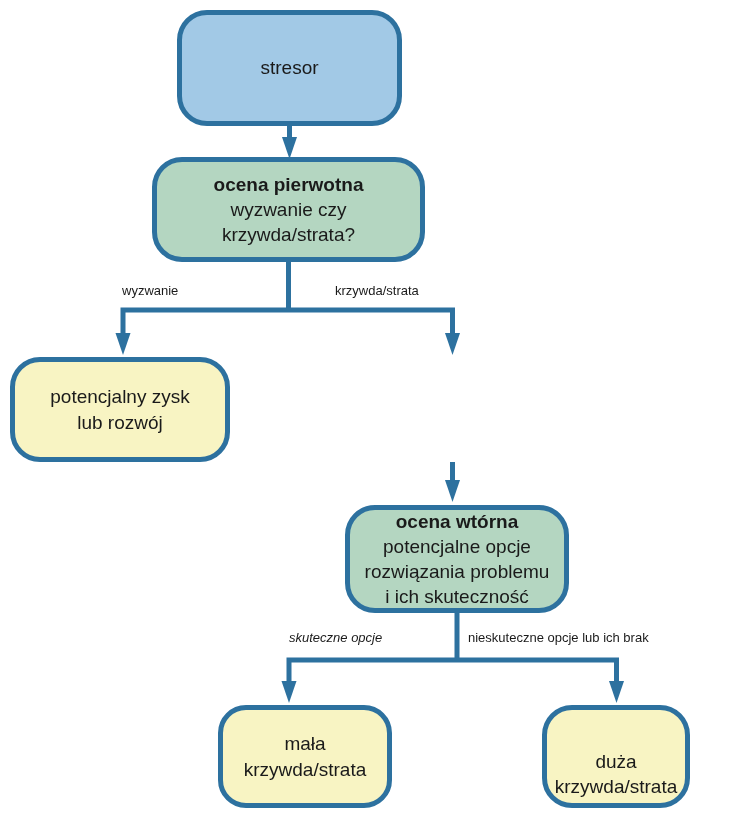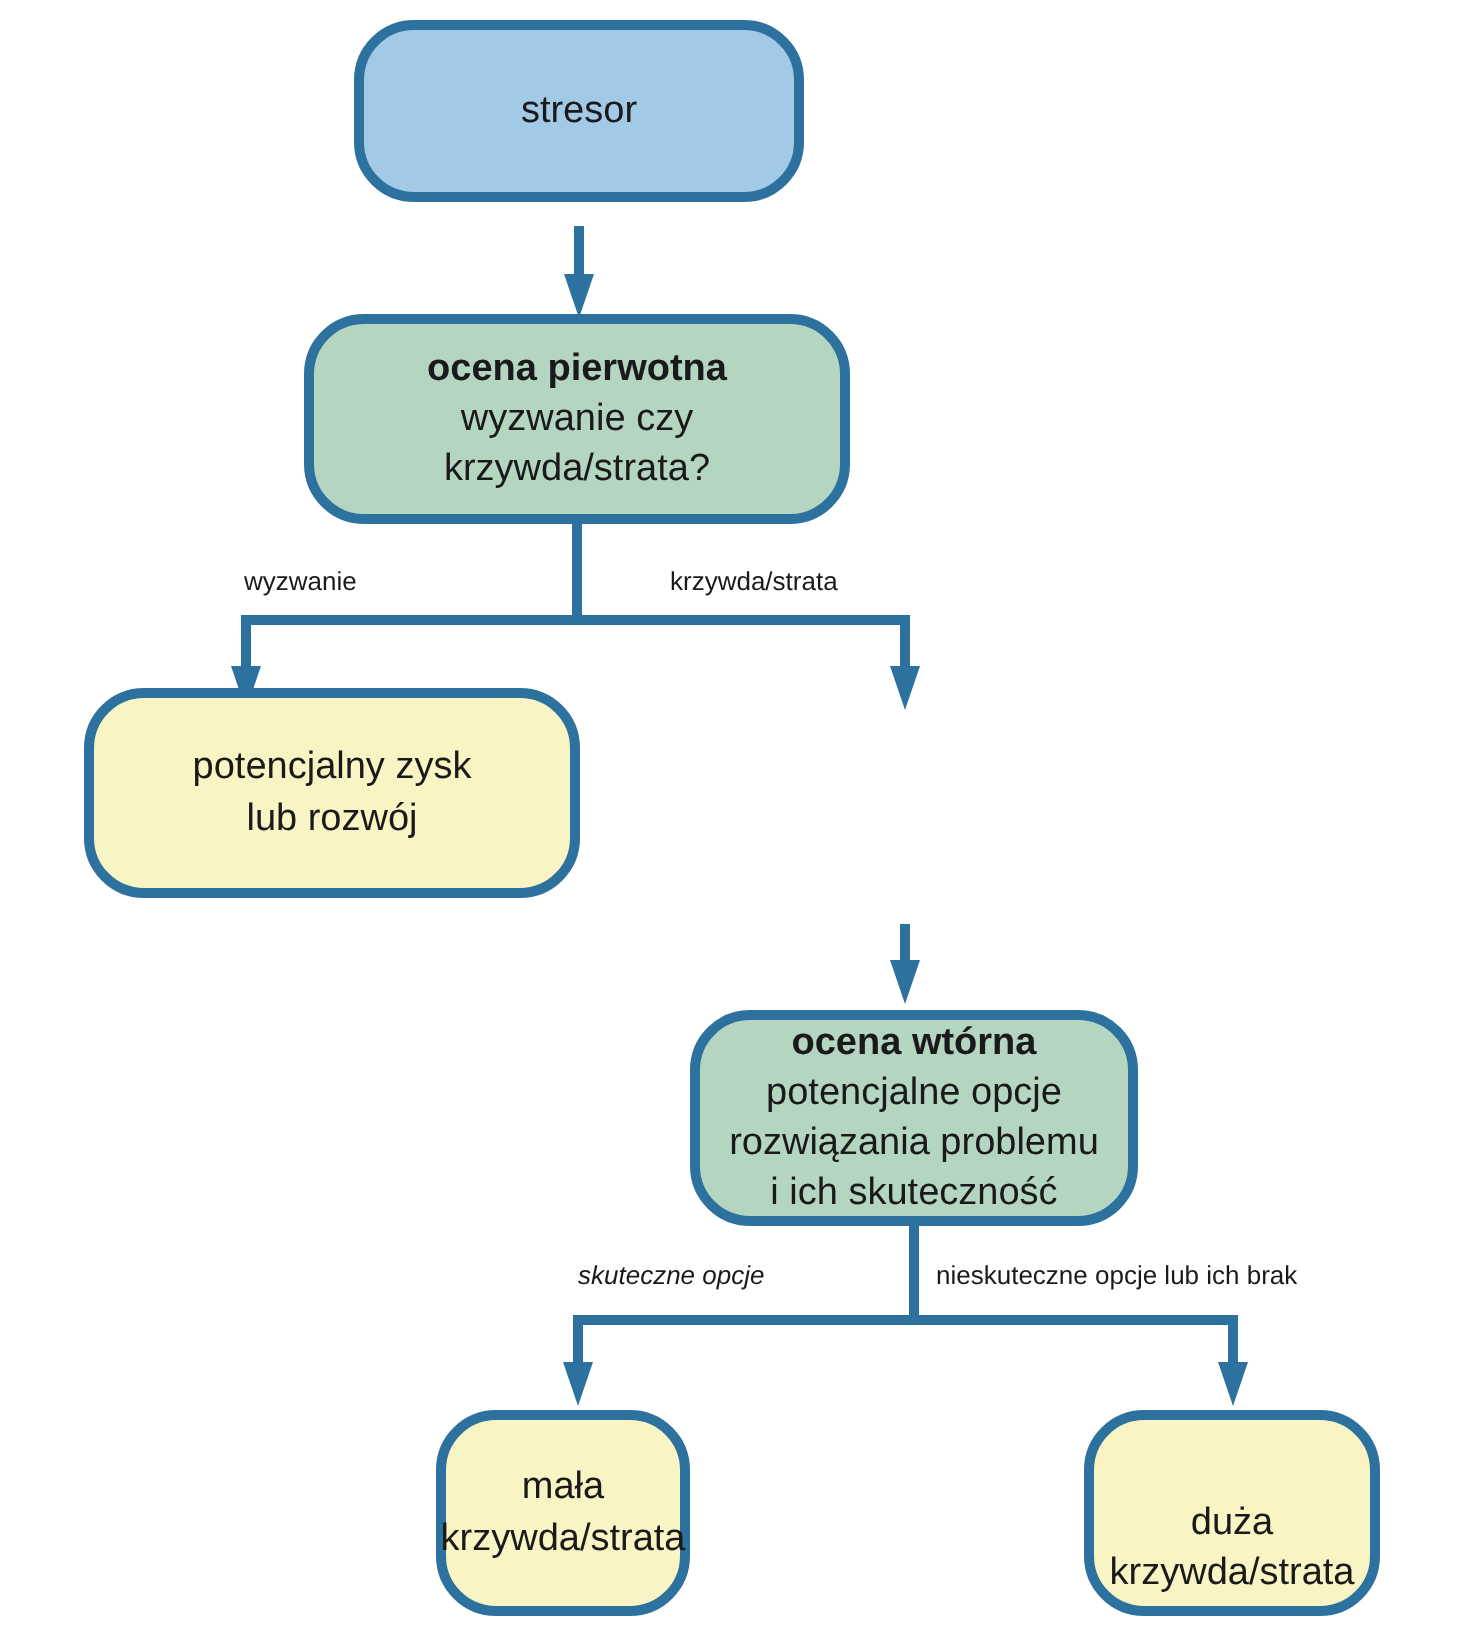--- a/index.html
+++ b/index.html
@@ -43,26 +43,26 @@
   .node--blue   { background: var(--blue_fill, #a2c9e6); }
   .node--green  { background: var(--green_fill, #b4d6c1); }
   .node--yellow { background: var(--yellow_fill, #f8f4c3); }
   .node-text, .node-subtitle { white-space: pre-line; }
   .node-title { font-weight: bold; }
   .edge-label {
     position: absolute;
     font-size: 13px;
     white-space: nowrap;
   }
-  .n-stressor  { left: 177px; top: 10px;  width: 225px; height: 91px; }
+  .n-stressor  { left: 177px; top: 10px;  width: 225px; height: 116px; }
   .n-primary   { left: 152px; top: 157px; width: 273px; height: 105px; }
-  .n-gain      { left: 10px;  top: 344px; width: 248px; height: 105px; margin-left: 32px; }
+  .n-gain      { left: 10px;  top: 357px; width: 220px; height: 105px; }
   .n-harmpath  { left: 340px; top: 357px; width: 225px; height: 105px; }
   .n-secondary { left: 345px; top: 505px; width: 224px; height: 108px; }
-  .n-small     { left: 218px; top: 705px; width: 127px; height: 103px; }
+  .n-small     { left: 218px; top: 705px; width: 174px; height: 103px; border-radius: 28px; }
   .n-large     { left: 542px; top: 705px; width: 148px; height: 103px; justify-content: flex-end; }
   .l-challenge   { left: 122px; top: 283px; }
   .l-harm        { left: 335px; top: 283px; }
   .l-effective   { left: 289px; top: 630px; font-style: italic; }
   .l-ineffective { left: 468px; top: 630px; text-align: center; }
 </style>
 </head>
 <body>
 
 <div class="canvas">

